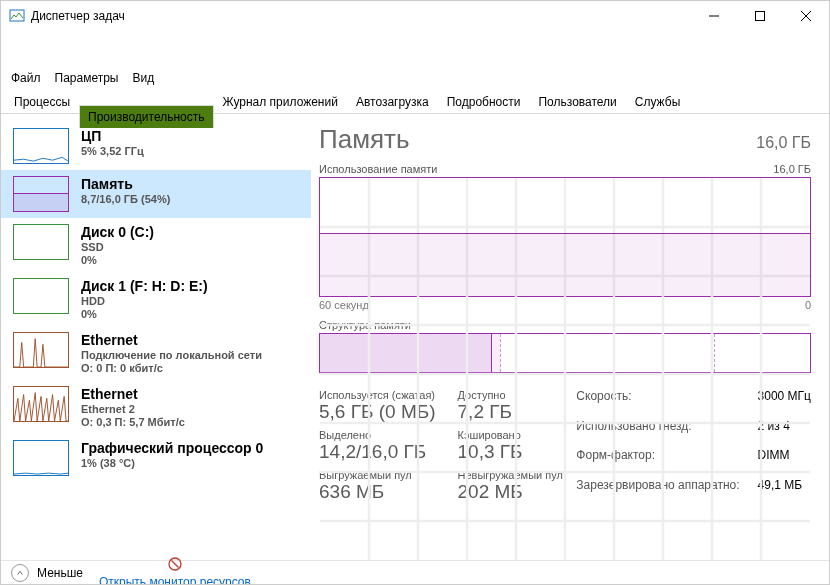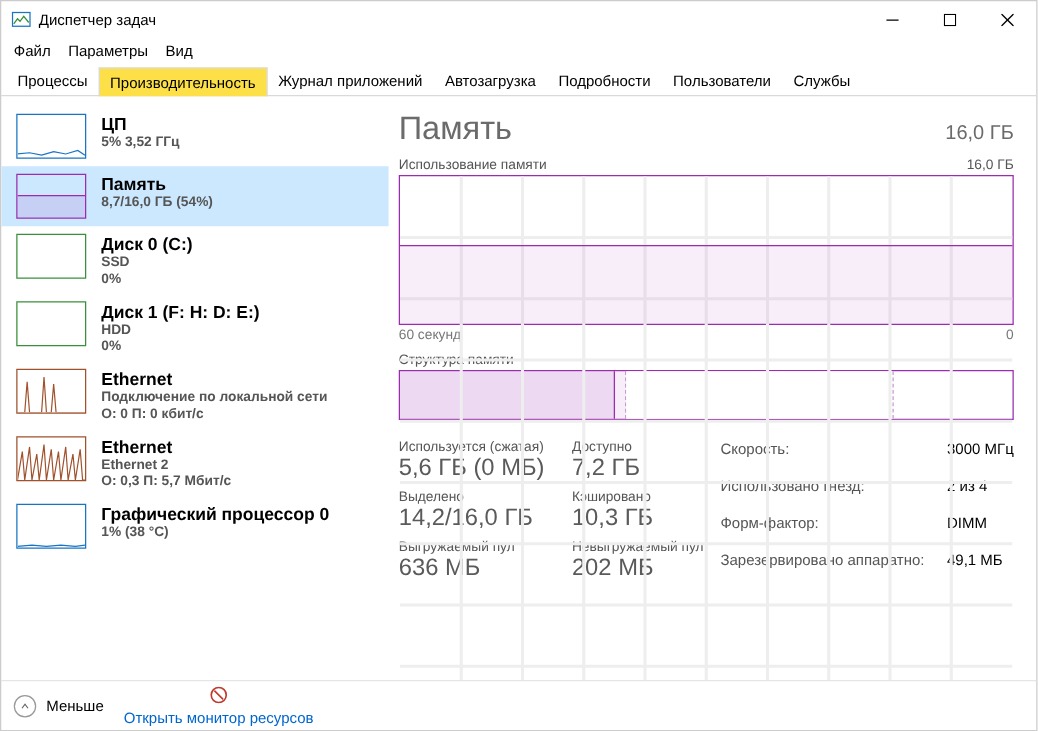--- a/index.html
+++ b/index.html
@@ -7,27 +7,27 @@
 
 
 .titlebar { height: 30px; display: flex; align-items: center; padding: 0 0 0 8px; }
 .titlebar .icon { width: 16px; height: 16px; margin-right: 6px; }
 .titlebar .title { flex: 1; font-size: 12px; }
 .winbtns { display: flex; }
 .winbtn { width: 46px; height: 30px; display: flex; align-items: center; justify-content: center; }
 .winbtn svg { width: 10px; height: 10px; }
 
 
-.menubar { height: 20px; display: flex; align-items: center; padding: 0 4px; gap: 2px; }
+.menubar { height: 20px; display: flex; align-items: center; padding: 0 4px; gap: 2px; margin-top: 37px; }
 .menuitem { padding: 2px 6px; cursor: default; }
 
 
 .tabs { display: flex; border-bottom: 1px solid #d9d9d9; padding: 0 4px; margin-top: 2px; }
 .tab { padding: 4px 8px; border: 1px solid transparent; border-bottom: none; cursor: default; font-size: 12px; }
-.tab.active { border-color: #d9d9d9; background: #fde047; position: relative; top: 1px; }
+.tab.active { border-color: #d9d9d9; background: #4d7c0f; position: relative; top: 15px; }
 
 
 .main { flex: 1; display: flex; overflow: hidden; }
 
 
 .sidebar { width: 310px; padding: 8px 0; overflow-y: auto; }
 .side-item { display: flex; padding: 6px 10px 6px 12px; cursor: default; gap: 12px; align-items: flex-start; }
 .side-item.selected { background: #cce8ff; }
 .thumb { width: 56px; height: 36px; border: 1px solid; flex-shrink: 0; position: relative; overflow: hidden; }
 .thumb svg { width: 100%; height: 100%; display: block; }
@@ -54,21 +54,21 @@
 .stats { display: flex; margin-top: 16px; gap: 10px; }
 .stats-left { display: grid; grid-template-columns: auto auto; column-gap: 22px; row-gap: 6px; }
 .stat-block { display: flex; flex-direction: column; }
 .stat-label { font-size: 11px; color: #555; }
 .stat-value { font-size: 19px; color: #5a5a5a; margin-top: 0px; }
 .stats-right { margin-left: auto; display: grid; grid-template-columns: auto auto; column-gap: 18px; row-gap: 4px; font-size: 12px; }
 .stats-right .k { color: #555; }
 .stats-right .v { color: #000; }
 
 
-.bottombar { height: 40px; border-top: 1px solid #e5e5e5; display: flex; align-items: center; padding: 0 10px; gap: 8px; }
+.bottombar { height: 24px; border-top: 1px solid #e5e5e5; display: flex; align-items: center; padding: 0 10px; gap: 8px; }
 .chevbtn { width: 18px; height: 18px; border: 1px solid #999; border-radius: 50%; display: flex; align-items: center; justify-content: center; }
 .lesslabel { font-size: 12px; }
 .openmon { color: #0066cc; display: flex; align-items: center; gap: 4px; margin-left: 8px; flex-direction: column; }
 </style>
 </head>
 <body>
 
 <div class="titlebar">
   <span class="icon">
     <svg viewBox="0 0 16 16">

